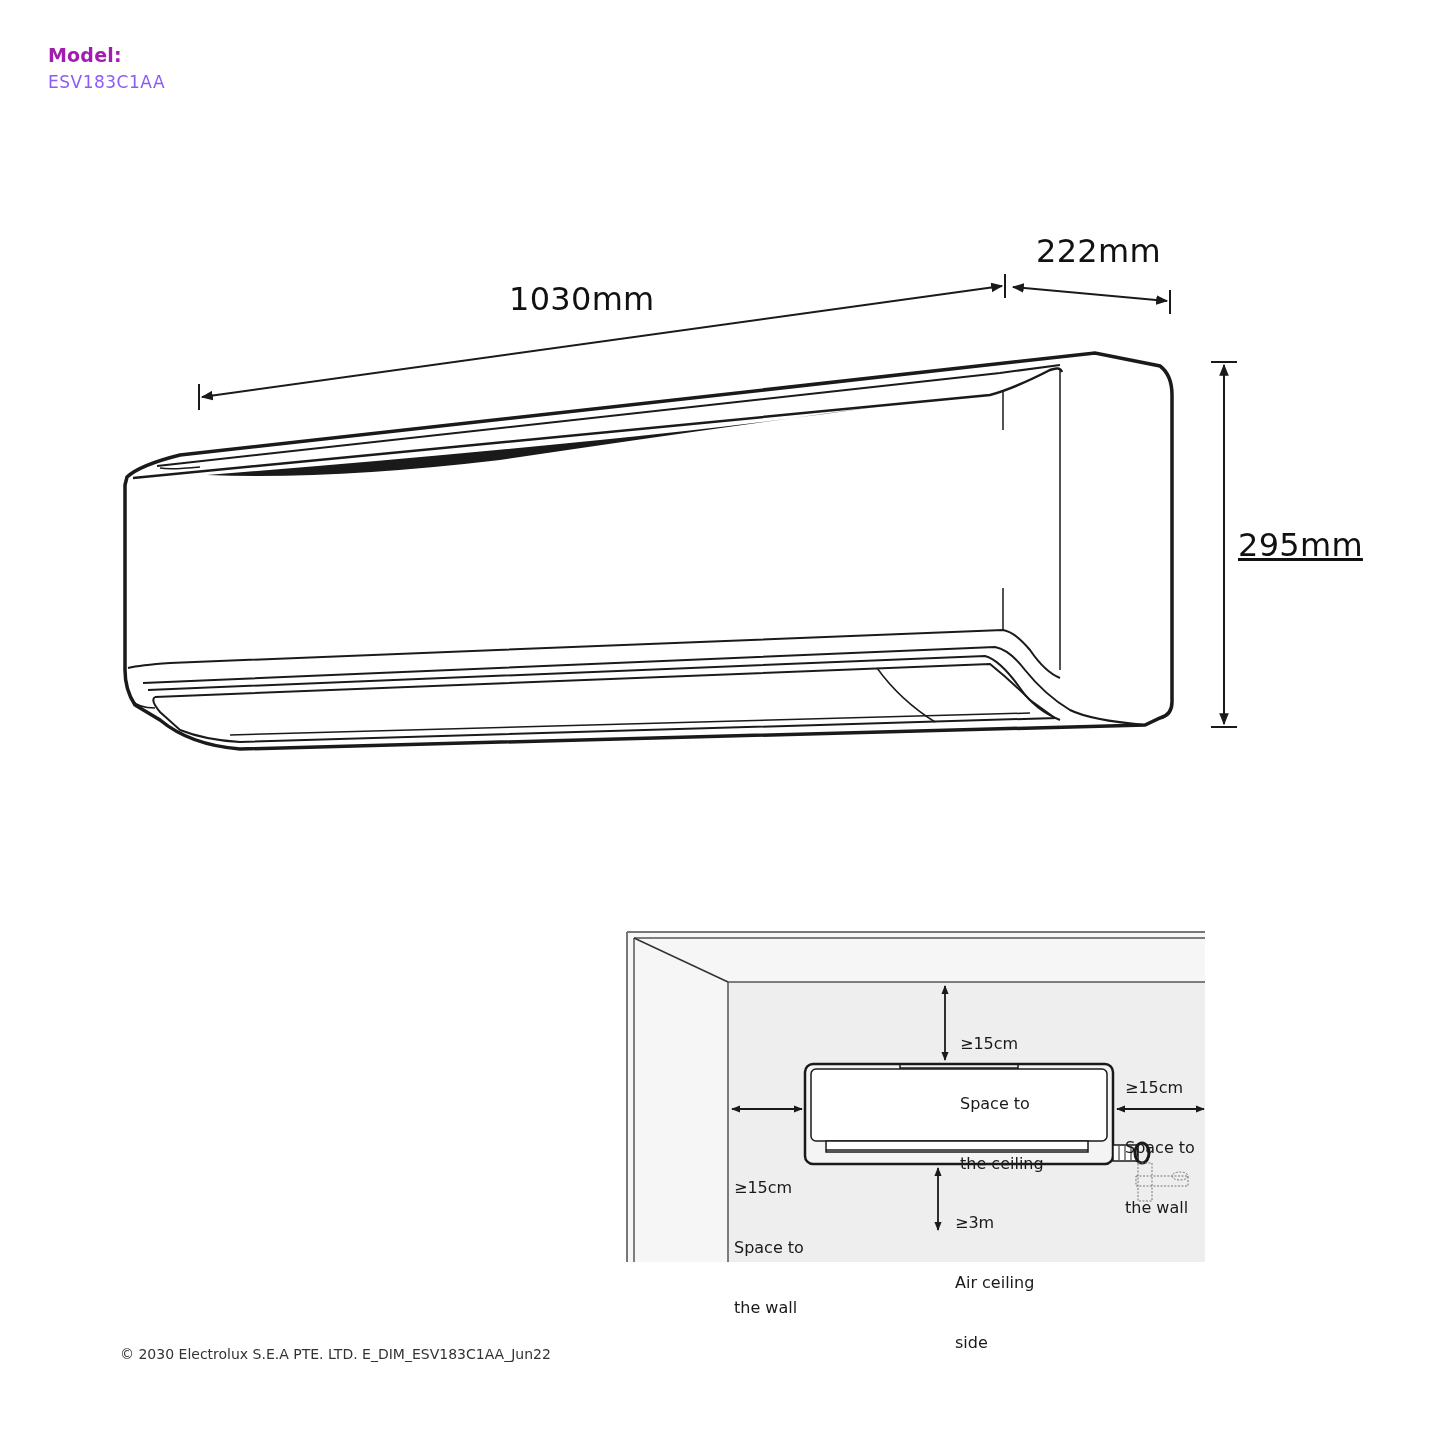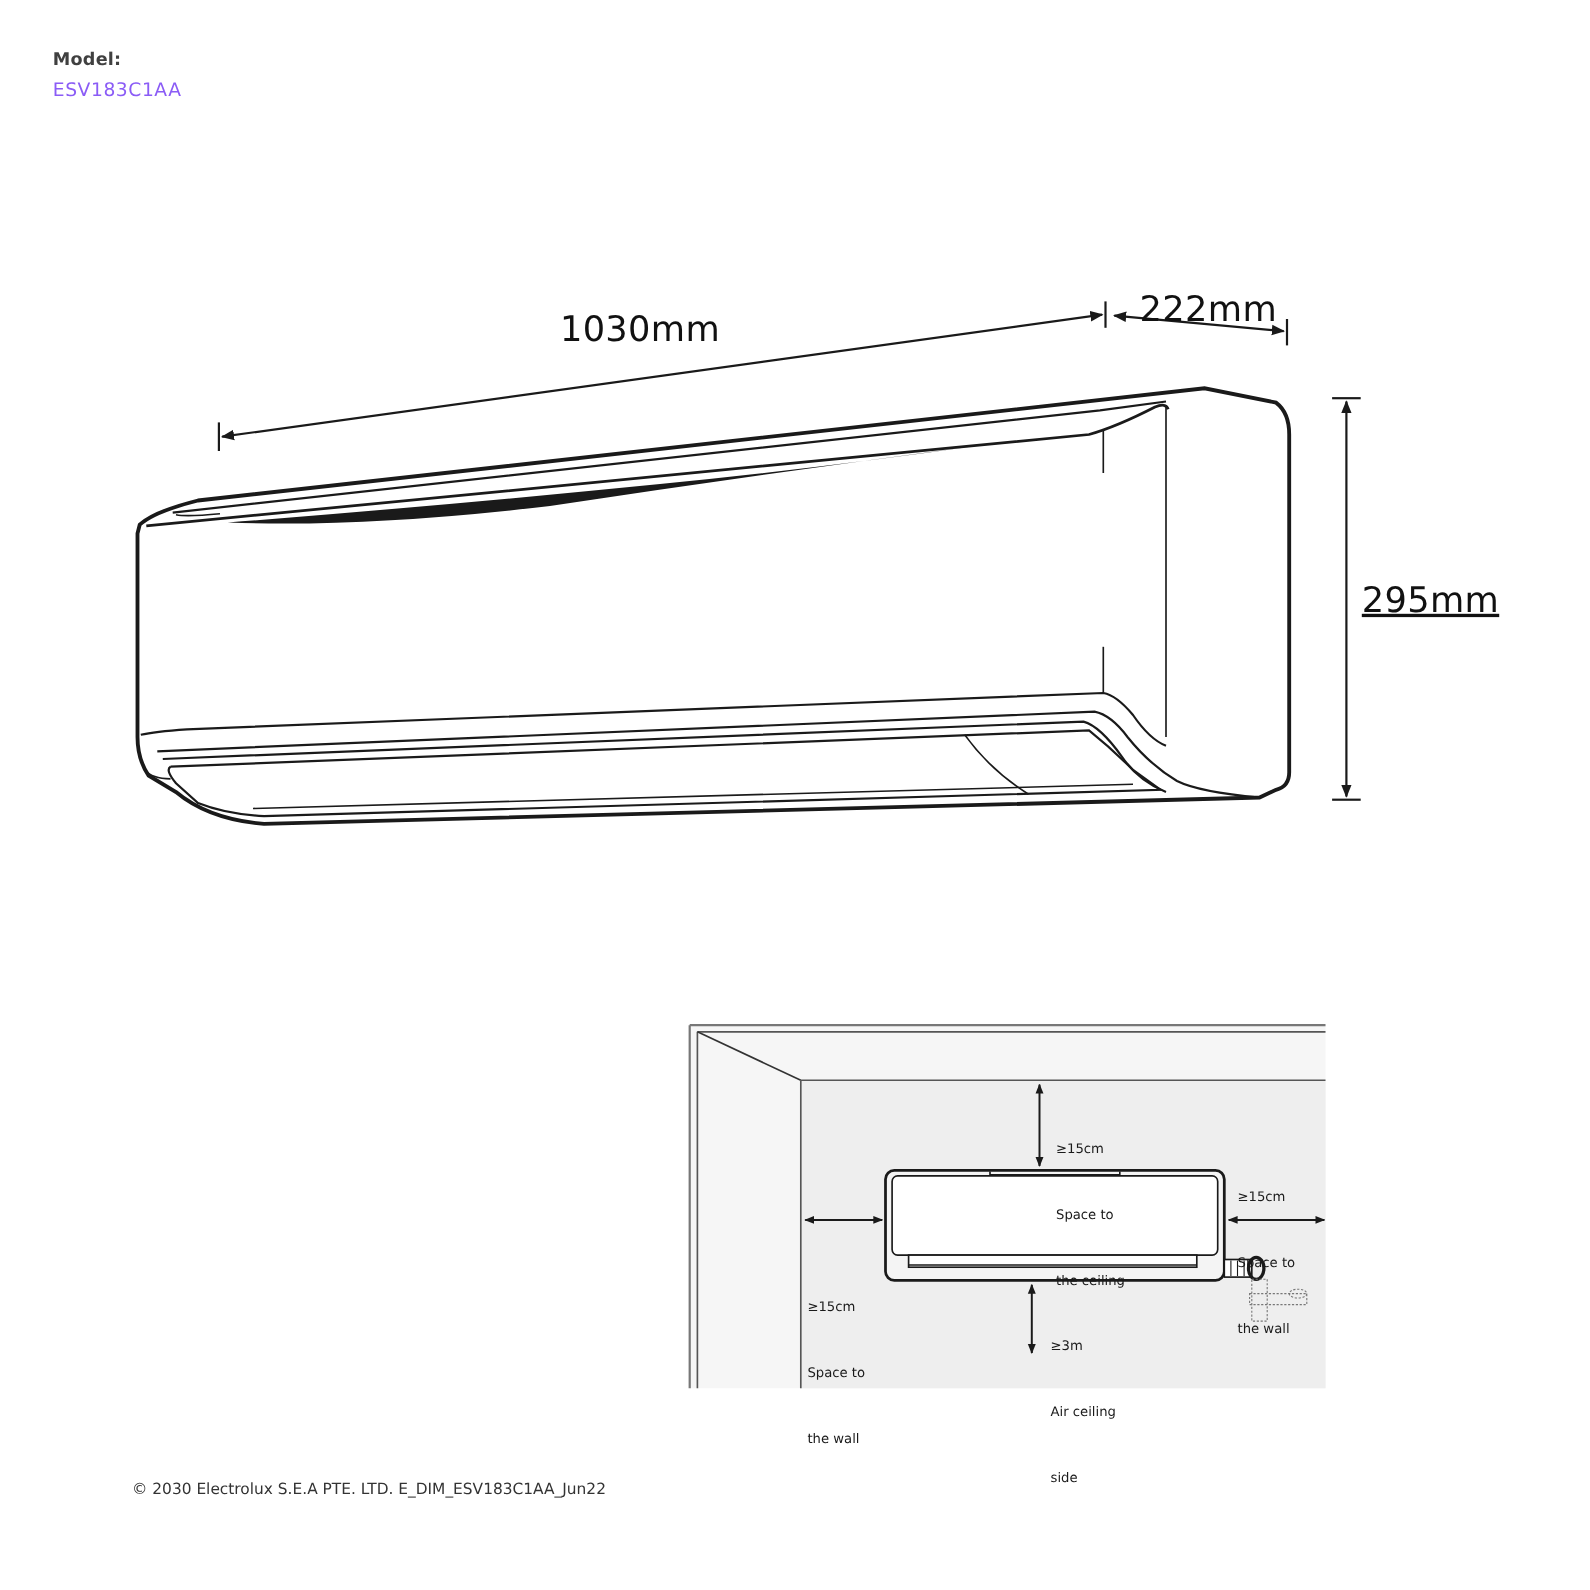--- a/index.html
+++ b/index.html
@@ -1,20 +1,20 @@
 <!DOCTYPE html>
 <html><head>
   <meta charset="utf-8">
   <style>
     html, body { margin: 0; padding: 0; background: #ffffff; }
     body { width: 1445px; height: 1445px; position: relative; overflow: hidden; font-family: "DejaVu Sans", sans-serif; color: #111; }
-    .model-label { position: absolute; left: 48px; top: 44px; font-size: 16px; font-weight: bold; color: #404040; letter-spacing: 0.2px; }
+    .model-label { position: absolute; left: 48px; top: 44px; font-size: 19px; font-weight: bold; color: #a21caf; letter-spacing: 0.2px; }
     .model-value { position: absolute; left: 48px; top: 72px; font-size: 17px; color: #8b5cf6; letter-spacing: 0.5px; }
     .dim-label { position: absolute; font-size: 32px; color: #111; letter-spacing: 0.3px; }
-    .small-label { position: absolute; font-size: 12px; color: #1a1a1a; line-height: 20px; white-space: pre; }
+    .small-label { position: absolute; font-size: 16px; color: #1a1a1a; line-height: 20px; white-space: pre; }
     .footer { position: absolute; left: 120px; top: 1346px; font-size: 14px; color: #333; }
     svg { position: absolute; left: 0; top: 0; }
   </style>
 </head>
 <body>
 
 <div class="model-label">Model:</div>
 <div class="model-value">ESV183C1AA</div>
 
 <svg width="1445" height="1445" viewBox="0 0 1445 1445">
@@ -61,21 +61,21 @@
     <path d="M155,697 L990,664 Q1010,680 1030,700 L1055,718 L240,742 Q205,740 180,730 L160,712 Q150,700 155,697" stroke-width="2"></path>
     <path d="M230,735 L1030,713" stroke-width="1.5"></path>
     <path d="M877,668 Q900,700 935,722" stroke-width="1.5"></path>
     <path d="M132,700 Q138,708 155,708" stroke-width="1.5"></path>
   </g>
 
   <path d="M207,475 Q400,460 600,440 Q750,425 890,405 Q700,430 500,460 Q330,480 207,475 Z" fill="#1a1a1a"></path>
 </svg>
 
 <div class="dim-label" style="left:509px;top:280px;">1030mm</div>
-<div class="dim-label" style="left:1036px;top:232px;margin-top:30px;">222mm</div>
+<div class="dim-label" style="left:1036px;top:232px;">222mm</div>
 <div class="dim-label" style="left:1238px;top:526px;text-decoration:underline;">295mm</div>
 
 <svg width="1445" height="1445" viewBox="0 0 1445 1445">
   <defs>
     <marker id="arr2" viewBox="0 0 10 10" refX="9" refY="5" markerWidth="5" markerHeight="5" orient="auto-start-reverse">
       <path d="M0,1 L10,5 L0,9 z" fill="#1a1a1a"></path>
     </marker>
   </defs>
 
   <g>

